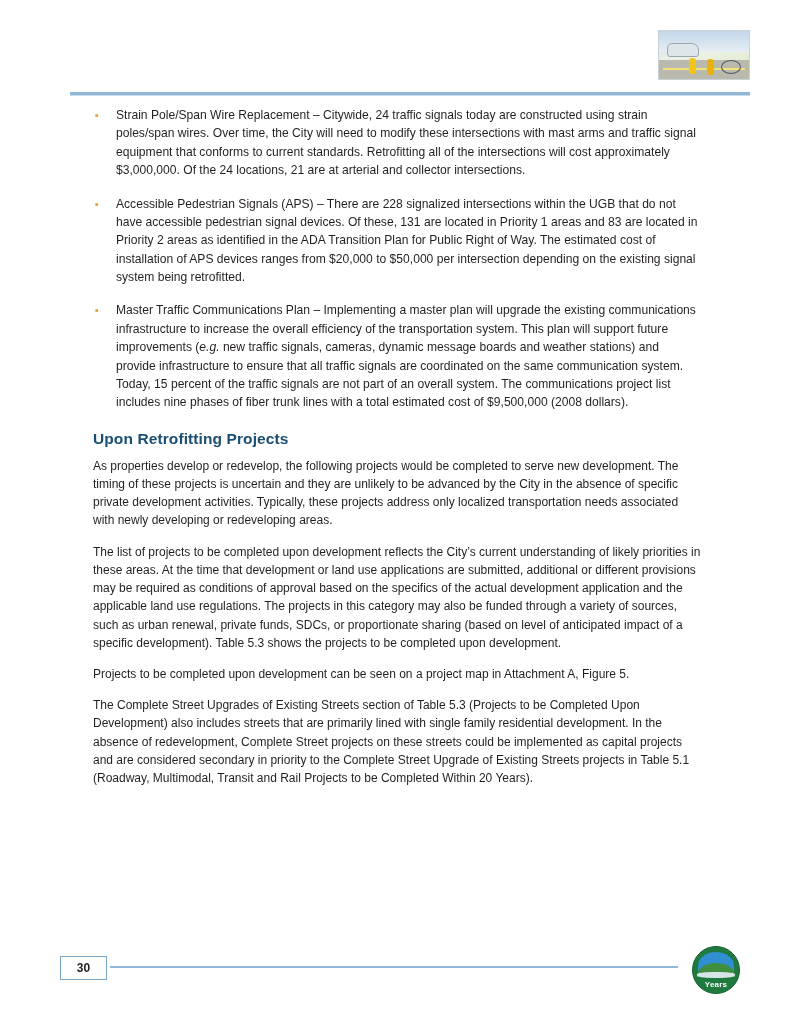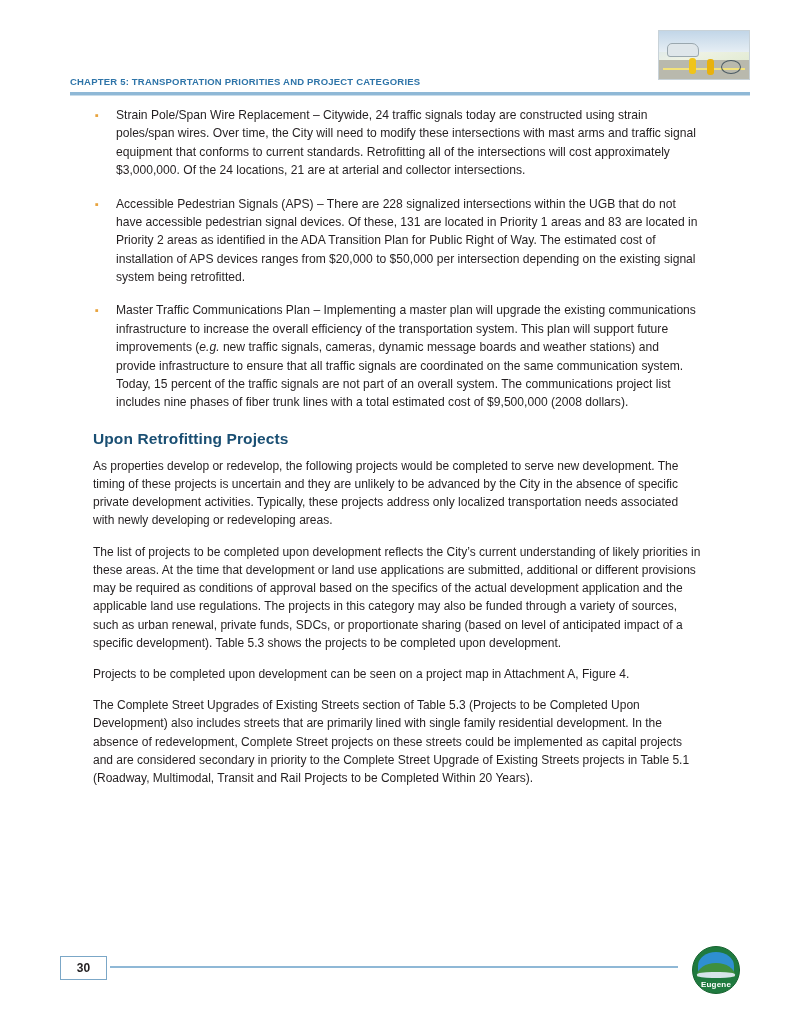--- a/index.html
+++ b/index.html
@@ -231,21 +231,20 @@
   <div class="header">
     <div class="header-photo">
       <div class="hp-sky"></div>
       <div class="hp-road"></div>
       <div class="hp-stripe"></div>
       <div class="hp-car"></div>
       <div class="hp-fig f1"></div>
       <div class="hp-fig f2"></div>
       <div class="hp-bike"></div>
     </div>
-    <div class="header-title">CHAPTER 5: TRANSPORTATION PRIORITIES AND PROJECT CATEGORIES</div>
     <div class="header-rule"></div>
   </div>
 
   <div class="content">
 
     <ul class="bullets">
       <li>
         <span class="marker">▪</span>
         <span class="lead">Strain Pole/Span Wire Replacement</span><span> – Citywide, 24 traffic signals today are constructed using strain poles/span wires. Over time, the City will need to modify these intersections with mast arms and traffic signal equipment that conforms to current standards. Retrofitting all of the intersections will cost approximately $3,000,000. Of the 24 locations, 21 are at arterial and collector intersections.</span>
       </li>
@@ -256,29 +255,29 @@
       <li>
         <span class="marker">▪</span>
         <span class="lead">Master Traffic Communications Plan</span><span> – Implementing a master plan will upgrade the existing communications infrastructure to increase the overall efficiency of the transportation system. This plan will support future improvements (</span><span class="italic">e.g.</span><span> new traffic signals, cameras, dynamic message boards and weather stations) and provide infrastructure to ensure that all traffic signals are coordinated on the same communication system. Today, 15 percent of the traffic signals are not part of an overall system. The communications project list includes nine phases of fiber trunk lines with a total estimated cost of $9,500,000 (2008 dollars).</span>
       </li>
     </ul>
 
     <h2 class="section-heading">Upon Retrofitting Projects</h2>
 
     <p class="body-para">As properties develop or redevelop, the following projects would be completed to serve new development. The timing of these projects is uncertain and they are unlikely to be advanced by the City in the absence of specific private development activities. Typically, these projects address only localized transportation needs associated with newly developing or redeveloping areas.</p>
     <p class="body-para">The list of projects to be completed upon development reflects the City’s current understanding of likely priorities in these areas.  At the time that development or land use applications are submitted, additional or different provisions may be required as conditions of approval based on the specifics of the actual development application and the applicable land use regulations. The projects in this category may also be funded through a variety of sources, such as urban renewal, private funds, SDCs, or proportionate sharing (based on level of anticipated impact of a specific development). Table 5.3 shows the projects to be completed upon development.</p>
-    <p class="body-para">Projects to be completed upon development can be seen on a project map in Attachment A, Figure 4.</p>
+    <p class="body-para">Projects to be completed upon development can be seen on a project map in Attachment A, Figure 5.</p>
     <p class="body-para">The Complete Street Upgrades of Existing Streets section of Table 5.3 (Projects to be Completed Upon Development) also includes streets that are primarily lined with single family residential development. In the absence of redevelopment, Complete Street projects on these streets could be implemented as capital projects and are considered secondary in priority to the Complete Street Upgrade of Existing Streets projects in Table 5.1 (Roadway, Multimodal, Transit and Rail Projects to be Completed Within 20 Years).</p>
 
   </div>
 
   <div class="footer">
     <div class="page-num-box">30</div>
     <div class="footer-rule"></div>
     <div class="logo">
       <div class="logo-sky"></div>
       <div class="logo-hill"></div>
       <div class="logo-water"></div>
-      <div class="logo-text">Eugene</div>
+      <div class="logo-text">Years</div>
     </div>
   </div>
 
 </div>
 
 </body></html>

